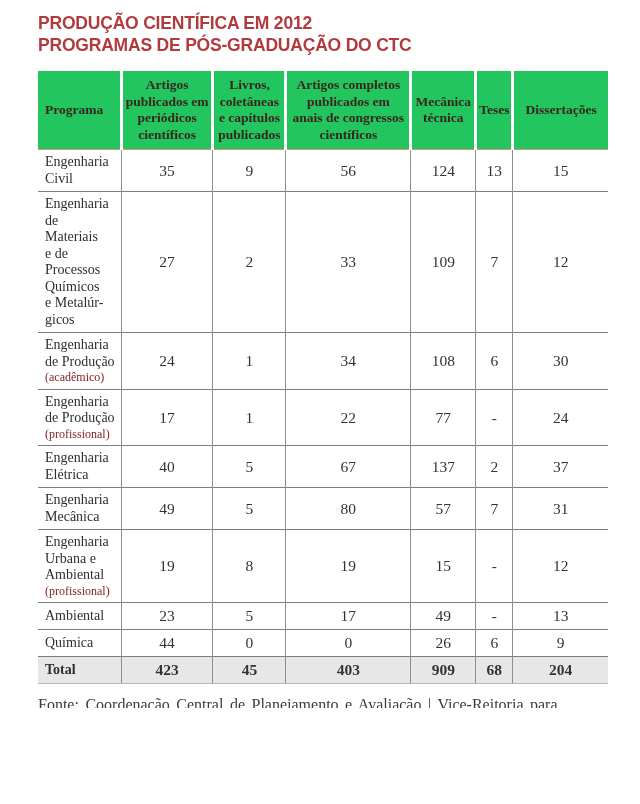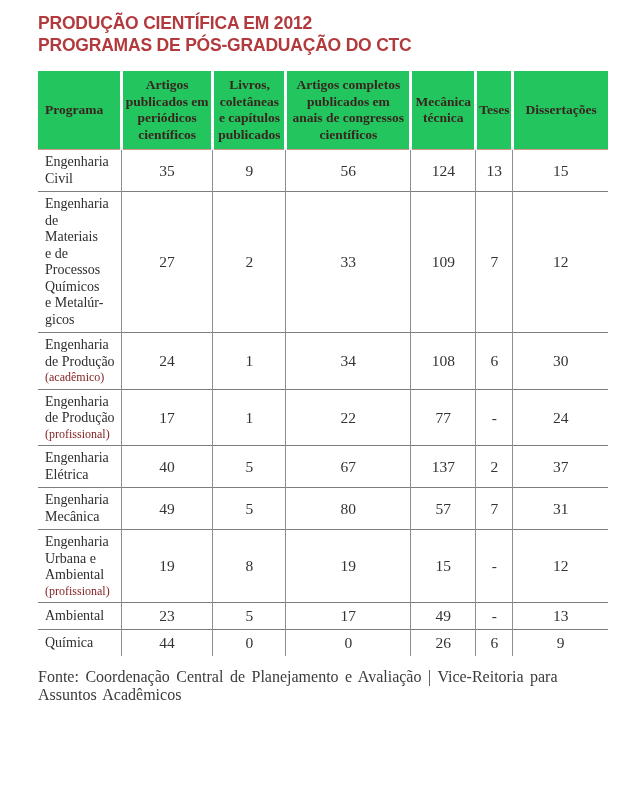--- a/index.html
+++ b/index.html
@@ -224,18 +224,27 @@
         </tr>
         <tr>
           <td class="program-cell"><span class="program-name">Química</span></td>
           <td>44</td>
           <td>0</td>
           <td>0</td>
           <td>26</td>
           <td>6</td>
           <td>9</td>
         </tr>
+        <tr class="total-row">
+          <td class="program-cell">Total</td>
+          <td>423</td>
+          <td>45</td>
+          <td>403</td>
+          <td>909</td>
+          <td>68</td>
+          <td>204</td>
+        </tr>
       </tbody>
   </table>
 
   <p class="source-note">Fonte: Coordenação Central de Planejamento e Avaliação | Vice-Reitoria para Assuntos Acadêmicos</p>
 
 </div>
 
 </body></html>

